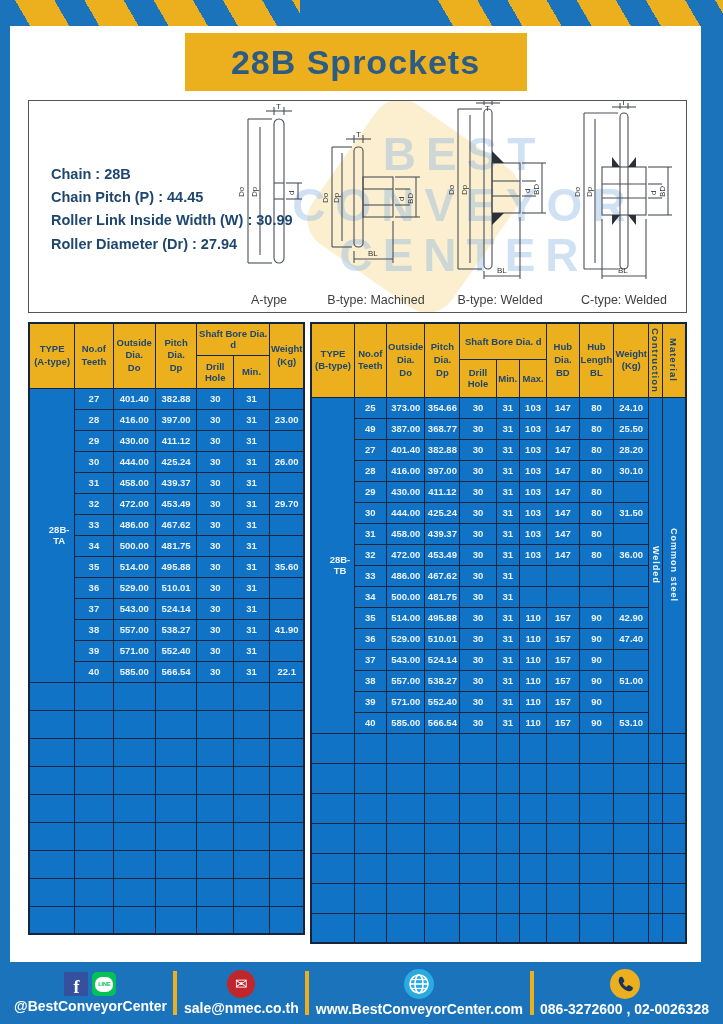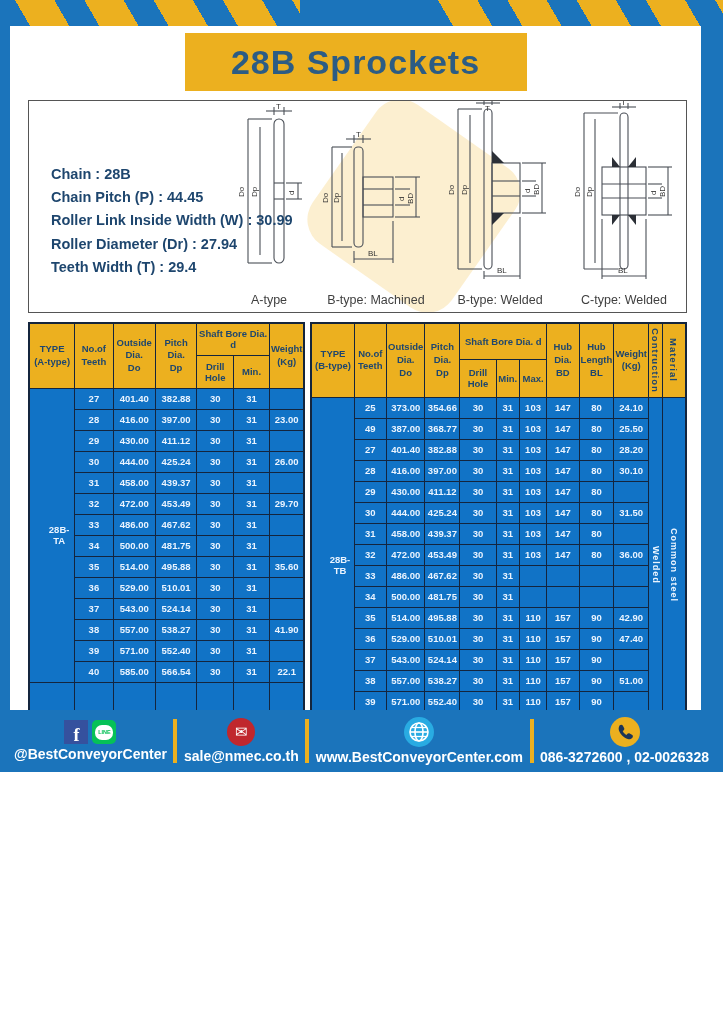--- a/index.html
+++ b/index.html
@@ -1,18 +1,18 @@
 <!DOCTYPE html>
 <html><head>
 <meta charset="utf-8">
 <style>
   * { margin:0; padding:0; box-sizing:border-box; }
   html,body { width:723px; }
   body { font-family:"Liberation Sans", sans-serif; }
-  .page { position:relative; width:723px; height:772px; background:#1B74BB; overflow:hidden; }
+  .page { position:relative; width:723px; height:1024px; background:#1B74BB; overflow:hidden; }
 
   
   .topbar { position:absolute; top:0; left:0; width:723px; height:26px; background:#1B74BB; }
   .stripes { position:absolute; top:0; height:26px; }
   .stripes.left { left:0; width:300px;
     background:repeating-linear-gradient(60deg, transparent 0 26px, #ECB01F 26px 60px); }
   .stripes.right { right:0; width:300px;
     background:repeating-linear-gradient(60deg, transparent 0 26px, #ECB01F 26px 60px); }
 
   .content { position:absolute; top:26px; left:10px; right:22px; bottom:62px; background:#ffffff; }
@@ -87,26 +87,30 @@
   </div>
 
   <div class="content">
 
     <div class="banner">
       <h1>28B Sprockets</h1>
     </div>
 
     <div class="diagram-box">
       <div class="wm-shape"></div>
+      <div class="watermark">
+        <div>BEST</div>
+        <div>CONVEYOR</div>
+        <div>CENTER</div>
+      </div>
       <div class="specs">
         <div>Chain  : 28B</div>
         <div>Chain Pitch (P)  : 44.45</div>
         <div>Roller Link Inside Width (W)  : 30.99</div>
         <div>Roller Diameter (Dr)  : 27.94</div>
-        <div>Teeth Width (T)  : 29.4</div>
       </div>
 
       <div class="diagrams">
 
         <div class="diag">
           <svg width="78" height="180" viewBox="0 0 78 180">
             <rect class="dg" x="44" y="18" width="10" height="144" rx="5"></rect>
             <line class="dg" x1="44" y1="82" x2="54" y2="82"></line>
             <line class="dg" x1="44" y1="98" x2="54" y2="98"></line>
             <line class="dg" x1="44" y1="6" x2="44" y2="14"></line>

